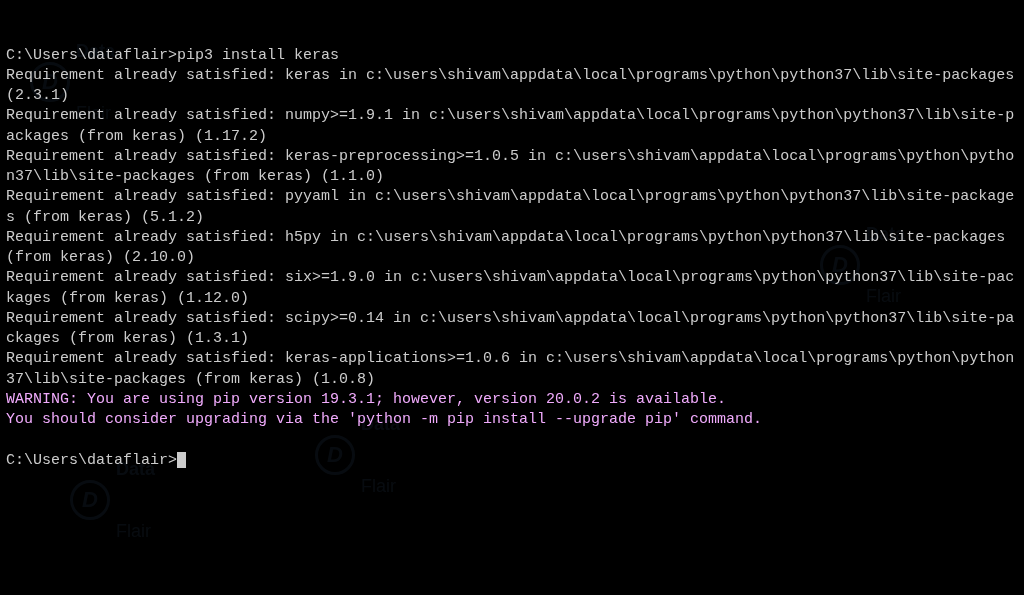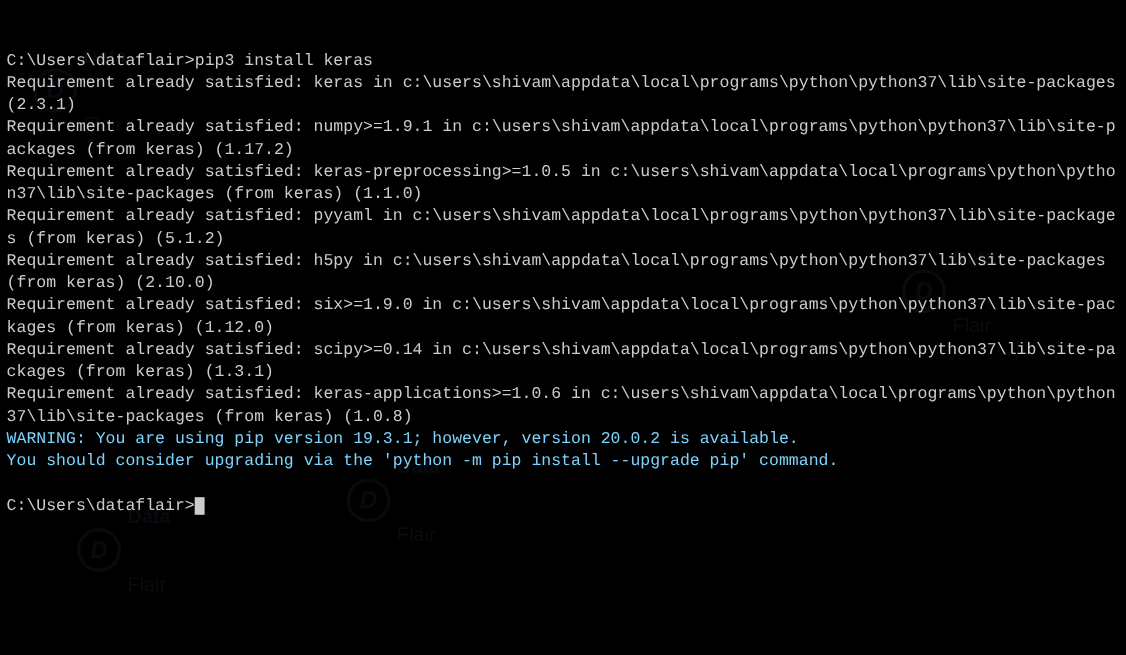--- a/index.html
+++ b/index.html
@@ -29,21 +29,21 @@
       display: block;
       font-family: Liberation Mono, monospace;
     }
     .prompt-path {
       color: #ccc;
     }
     .normal {
       color: #ccc;
     }
     .warning {
-      color: #7dd3fc;
+      color: #f0abfc;
     }
     .cursor {
       display: inline-block;
       width: 9px;
       height: 16px;
       background: #ccc;
       vertical-align: text-bottom;
       margin-bottom: 1px;
     }
     .watermark {

